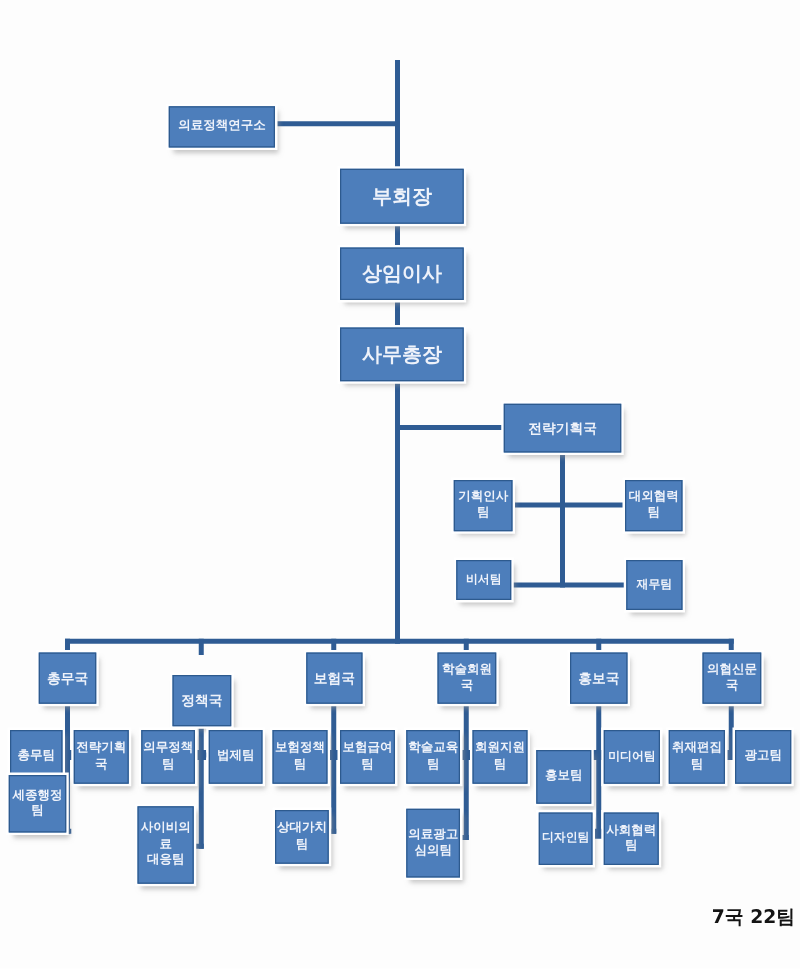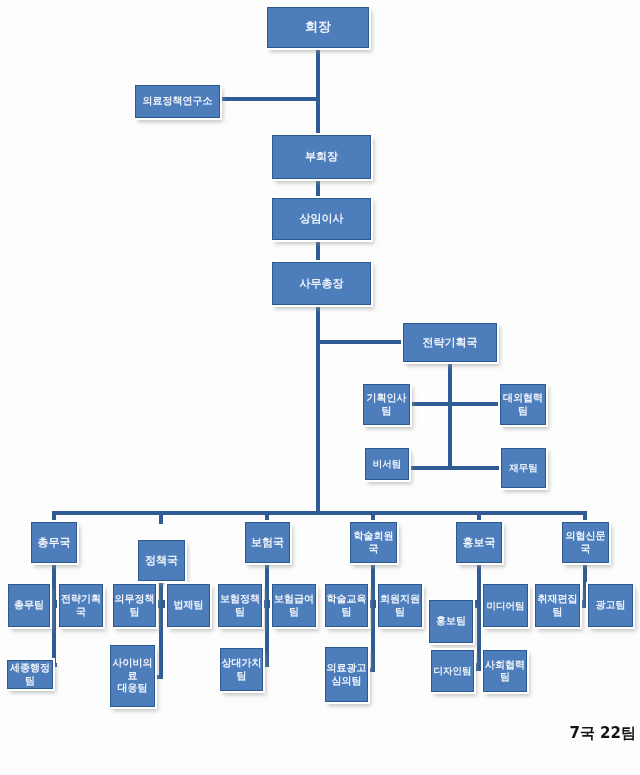--- a/index.html
+++ b/index.html
@@ -40,21 +40,21 @@
     justify-content: center;
     text-align: center;
     font-weight: bold;
     letter-spacing: 0px;
     line-height: 1.25;
     white-space: pre-line;
     z-index: 3;
     overflow: hidden;
   }
   .f13 { font-size: 13px; }
-  .f12 { font-size: 11px; }
+  .f12 { font-size: 16px; }
   .f11 { font-size: 11px; }
   .f10 { font-size: 10px; }
   .f95 { font-size: 9.5px; }
   .f85 { font-size: 10px; }
   .summary {
     position: absolute;
     left: 566px;
     top: 724px;
     width: 70px;
     font-size: 15px;
@@ -108,21 +108,20 @@
   <div class="line" style="left:472px;top:665px;width:13px;height:4px"></div>
 
   <div class="dot" style="left:50px;top:600px"></div>
   <div class="dot" style="left:157px;top:600px"></div>
   <div class="dot" style="left:263px;top:600px"></div>
   <div class="dot" style="left:369px;top:600px"></div>
   <div class="dot" style="left:474px;top:600px"></div>
   <div class="dot" style="left:580px;top:600px"></div>
   <div class="dot" style="left:474px;top:663px"></div>
 
-  <div class="node f13" style="left:267px;top:7px;width:102px;height:41px">회장</div>
   <div class="node f10" style="left:135px;top:85px;width:85px;height:33px">의료정책연구소</div>
   <div class="node f12" style="left:272px;top:135px;width:99px;height:44px">부회장</div>
   <div class="node f12" style="left:272px;top:198px;width:99px;height:42px">상임이사</div>
   <div class="node f12" style="left:272px;top:262px;width:99px;height:43px">사무총장</div>
 
   <div class="node f11" style="left:403px;top:323px;width:94px;height:39px">전략기획국</div>
   <div class="node f85" style="left:363px;top:384px;width:47px;height:41px">기획인사팀</div>
   <div class="node f85" style="left:500px;top:384px;width:46px;height:41px">대외협력팀</div>
   <div class="node f95" style="left:365px;top:448px;width:44px;height:32px">비서팀</div>
   <div class="node f95" style="left:501px;top:448px;width:45px;height:40px">재무팀</div>
@@ -140,21 +139,21 @@
   <div class="node f10" style="left:167px;top:584px;width:43px;height:43px">법제팀</div>
   <div class="node f85" style="left:218px;top:584px;width:44px;height:43px">보험정책팀</div>
   <div class="node f85" style="left:272px;top:584px;width:44px;height:43px">보험급여팀</div>
   <div class="node f85" style="left:325px;top:584px;width:43px;height:43px">학술교육팀</div>
   <div class="node f85" style="left:378px;top:584px;width:44px;height:43px">회원지원팀</div>
   <div class="node f10" style="left:429px;top:600px;width:44px;height:43px">홍보팀</div>
   <div class="node f95" style="left:483px;top:584px;width:45px;height:43px">미디어팀</div>
   <div class="node f85" style="left:535px;top:584px;width:45px;height:43px">취재편집팀</div>
   <div class="node f10" style="left:588px;top:584px;width:45px;height:43px">광고팀</div>
 
-  <div class="node f85" style="left:7px;top:660px;width:46px;height:29px">세종행정팀</div>
+  <div class="node f85" style="left:7px;top:620px;width:46px;height:46px">세종행정팀</div>
   <div class="node f85" style="left:110px;top:645px;width:45px;height:62px">사이비의료
 대응팀</div>
   <div class="node f85" style="left:220px;top:648px;width:43px;height:43px">상대가치팀</div>
   <div class="node f85" style="left:325px;top:647px;width:43px;height:55px">의료광고
 심의팀</div>
   <div class="node f95" style="left:431px;top:650px;width:43px;height:42px">디자인팀</div>
   <div class="node f85" style="left:483px;top:650px;width:44px;height:42px">사회협력팀</div>
 
   <div class="summary">7국 22팀</div>
 

